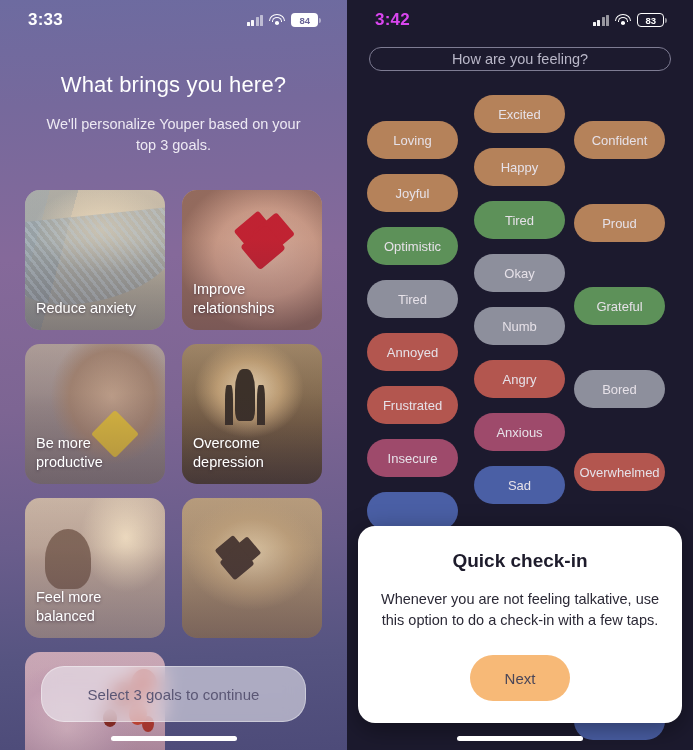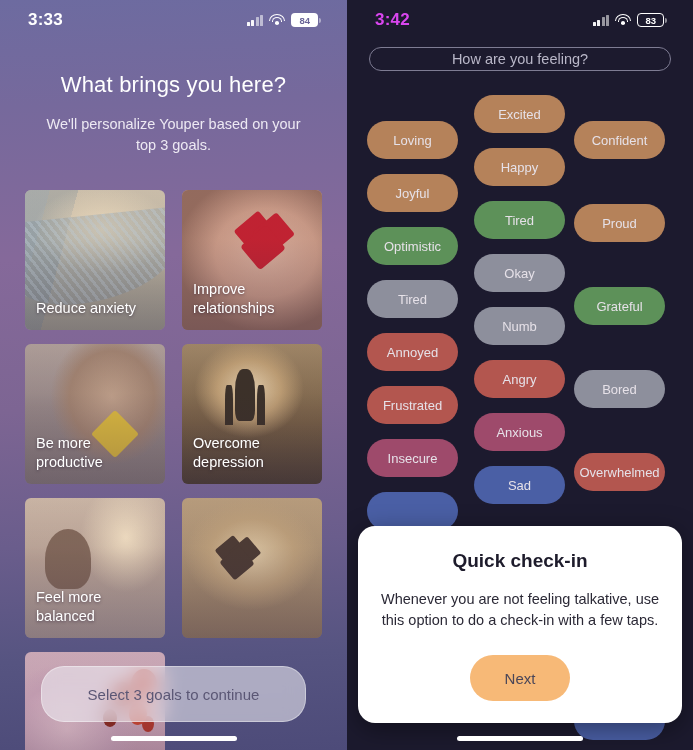--- a/index.html
+++ b/index.html
@@ -64,21 +64,21 @@
   }
 
   .goal-grid {
     position:absolute; top:190px; left:25px;
     width:297px;
     display:grid; grid-template-columns:140px 140px;
     gap:14px 17px;
   }
   .goal-card {
     position:relative; width:140px; height:140px;
-    border-radius:6px; overflow:hidden;
+    border-radius:15px; overflow:hidden;
     display:flex; align-items:flex-end;
   }
   .goal-art { position:absolute; inset:0; }
   .goal-veil { position:absolute; inset:0;
     background:linear-gradient(to bottom, rgba(60,40,70,.10) 35%, rgba(55,38,66,.34) 100%); }
   .goal-label {
     position:relative; z-index:2; color:#fff; font-size:14.5px;
     line-height:1.32; padding:0 11px 12px; text-shadow:0 1px 3px rgba(40,25,50,.55);
   }
 

